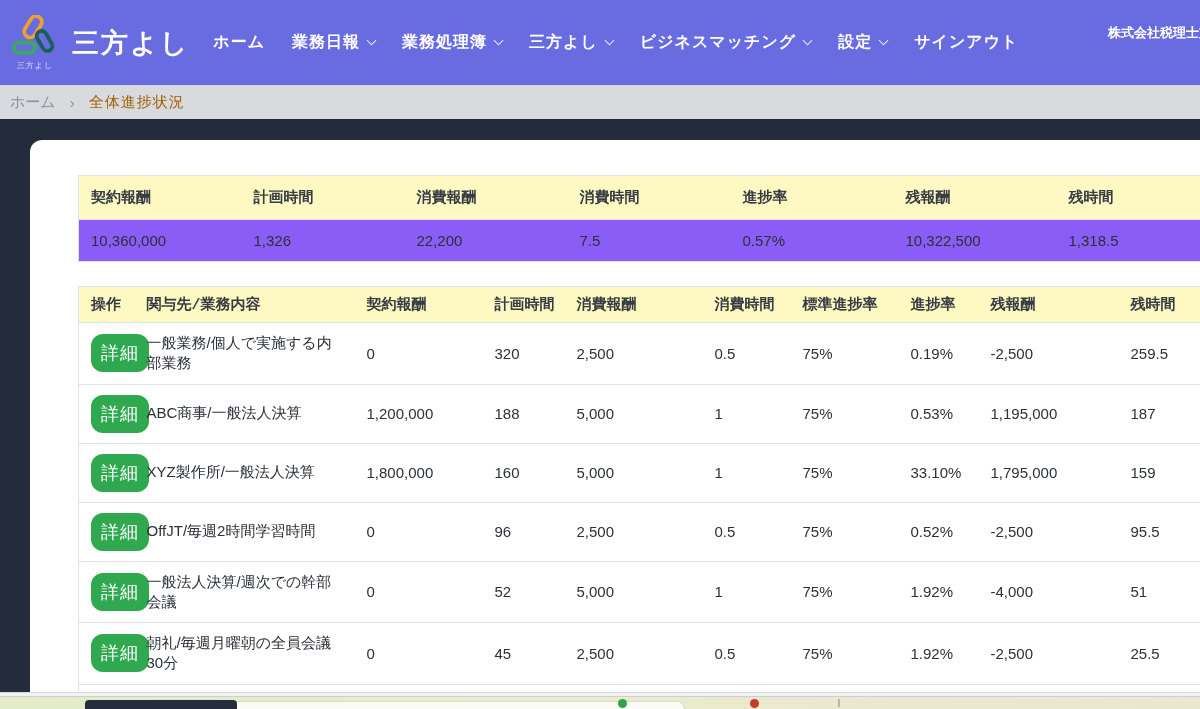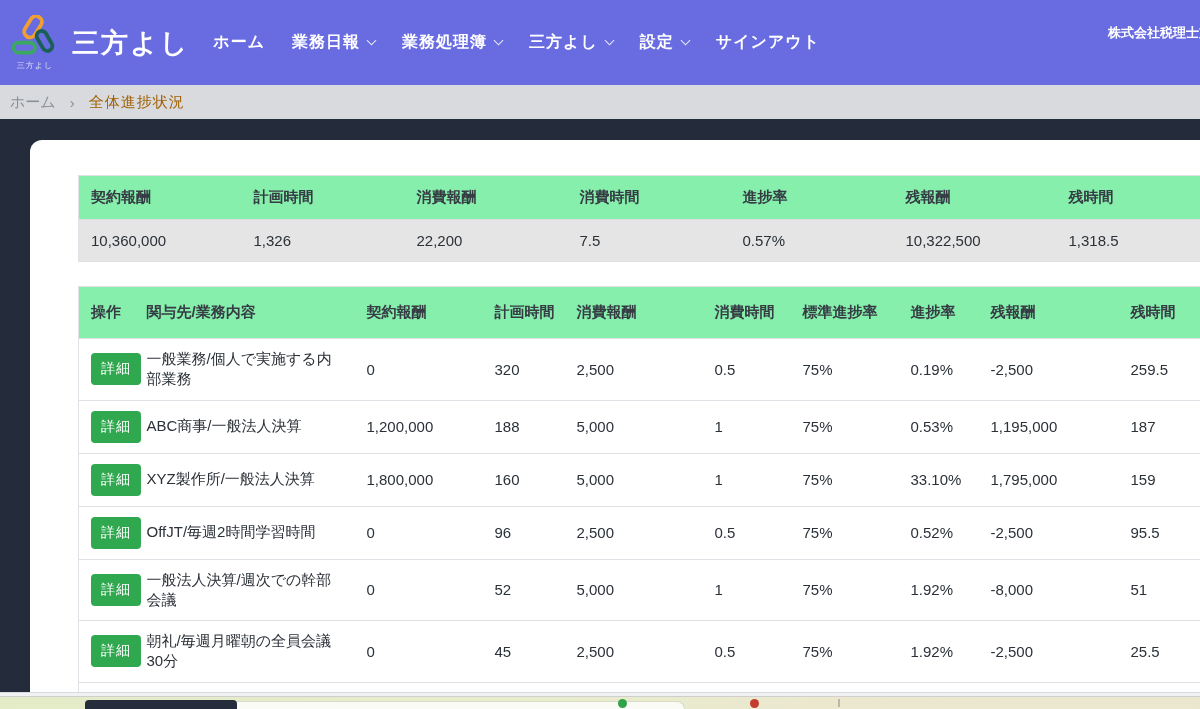--- a/index.html
+++ b/index.html
@@ -48,34 +48,34 @@
   .content-card {
     margin-left:30px; width:1200px; height:100%;
     background:#ffffff; border-radius:12px 0 0 0;
     padding:35px 0 0 48px; overflow:hidden;
   }
 
   
   table { border-collapse:collapse; font-size:15px; color:#2b3138; }
   th, td { border-top:1px solid #dee2e6; border-bottom:1px solid #dee2e6; text-align:left; vertical-align:middle; }
   table.summary, table.detail { border-left:1px solid #dee2e6; border-right:1px solid #dee2e6; }
-  thead th { background:#86efac; color:#363c44; font-weight:600; }
+  thead th { background:#fef9c3; color:#363c44; font-weight:600; }
 
   .summary { width:1141px; table-layout:fixed; }
   .summary th { padding:12px 12px; }
-  .summary td { padding:12px 12px; background:#e5e5e5; }
+  .summary td { padding:12px 12px; background:#8b5cf6; }
 
   .detail { width:1132px; table-layout:fixed; margin-top:24px; }
-  .detail th { padding:16px 12px; white-space:nowrap; }
+  .detail th { padding:8px 12px; white-space:nowrap;font-family:Liberation Mono, monospace; }
   .detail td { padding:10px 12px; background:#fff; }
   .detail td.c-name { line-height:1.35; }
 
   .detail-btn {
-    background:#2fa84f; color:#fff; border:none; border-radius:4px;
-    font-size:14px; font-weight:500; padding:7px 10px; cursor:pointer;
+    background:#2fa84f; color:#fff; border:none; border-radius:12px;
+    font-size:18px; font-weight:500; padding:7px 10px; cursor:pointer;
     font-family:inherit; letter-spacing:1px; white-space:nowrap;
   }
 
   
   .bottom-overlay { position:absolute; left:0; bottom:0; width:1200px; height:17px; z-index:5; }
   .overlay-white-strip { height:5px; background:#f1f2f3; border-top:1px solid #d9dadb; border-bottom:1px solid #cfd0cd; }
   .overlay-cream-bar {
     height:12px; position:relative;
     background:linear-gradient(90deg,#e3ebc7 0%,#e8ecce 45%,#ece7cf 75%,#ebe6ce 100%);
   }
@@ -113,20 +113,24 @@
     <span class="nav-item">
         <span>業務日報</span>
         <span class="caret"></span>
       </span>
     <span class="nav-item">
         <span>業務処理簿</span>
         <span class="caret"></span>
       </span>
     <span class="nav-item">
         <span>三方よし</span>
+        <span class="caret"></span>
+      </span>
+    <span class="nav-item">
+        <span>ビジネスマッチング</span>
         <span class="caret"></span>
       </span>
     <span class="nav-item">
         <span>設定</span>
         <span class="caret"></span>
       </span>
     <span class="nav-item">
         <span>サインアウト</span>
       </span>
   </nav>
@@ -255,21 +259,21 @@
   </tr>
           <tr>
     <td><button class="detail-btn">詳細</button></td>
     <td class="c-name">一般法人決算/週次での幹部会議</td>
     <td>0</td>
     <td>52</td>
     <td>5,000</td>
     <td>1</td>
     <td>75%</td>
     <td>1.92%</td>
-    <td>-8,000</td>
+    <td>-4,000</td>
     <td>51</td>
   </tr>
           <tr>
     <td><button class="detail-btn">詳細</button></td>
     <td class="c-name">朝礼/毎週月曜朝の全員会議30分</td>
     <td>0</td>
     <td>45</td>
     <td>2,500</td>
     <td>0.5</td>
     <td>75%</td>

